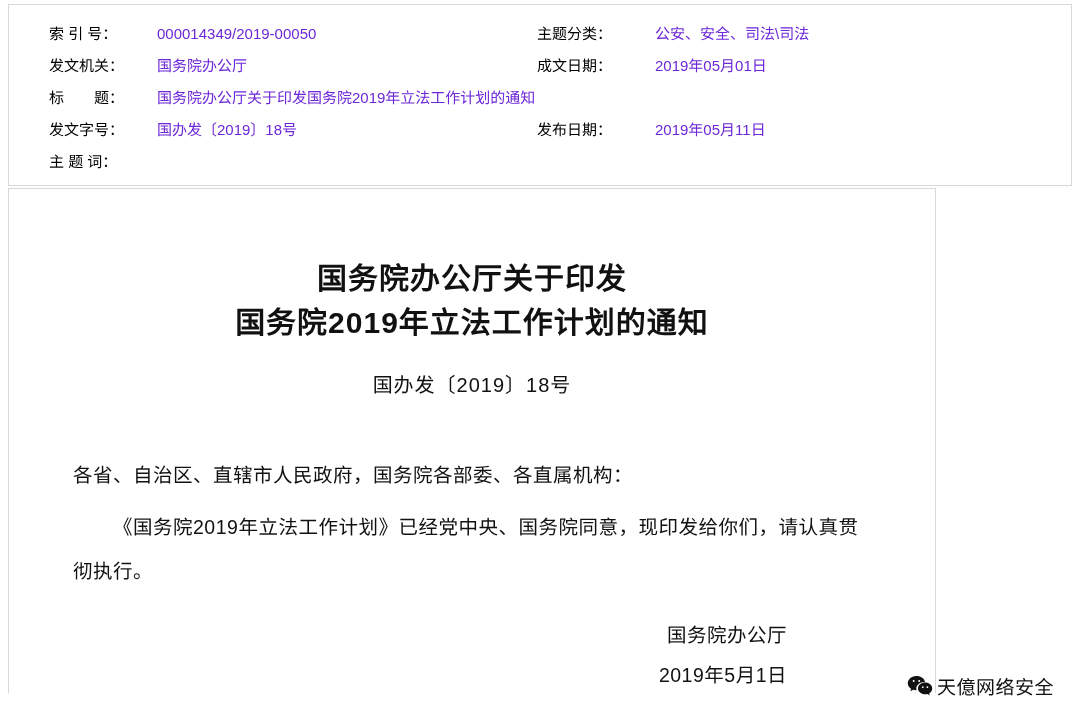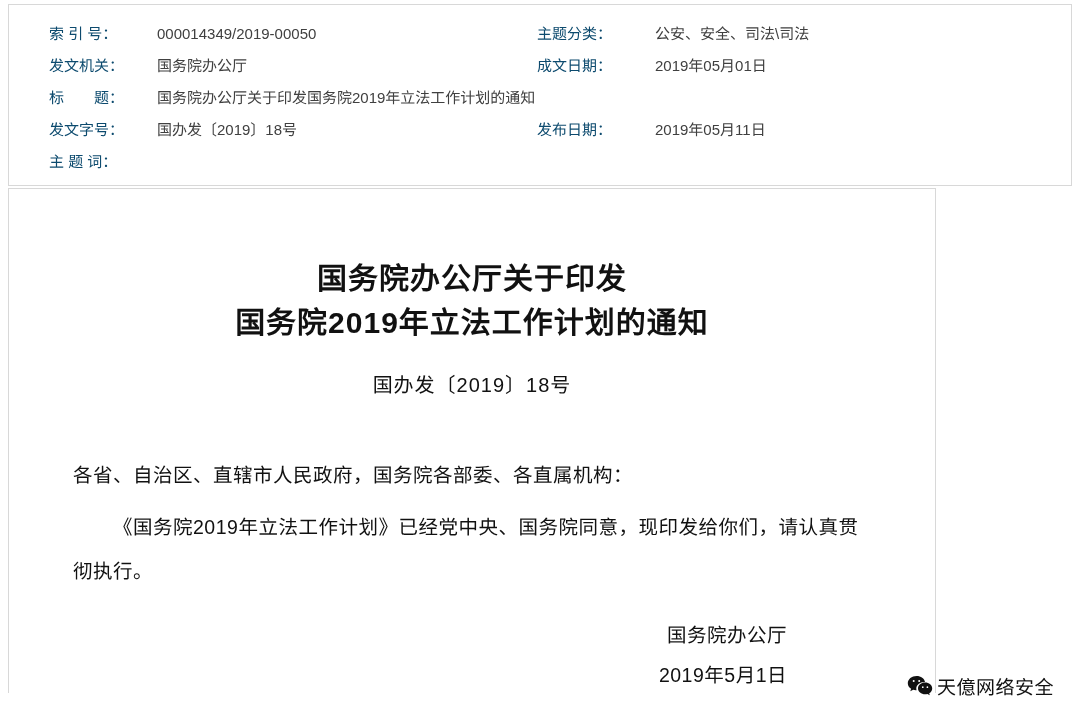--- a/index.html
+++ b/index.html
@@ -42,28 +42,28 @@
     top: 18px;
     width: 990px;
     display: grid;
     grid-template-columns: 108px 380px 118px auto;
     row-gap: 10px;
     align-items: start;
   }
 
   .meta-label {
     font-size: 15px;
-    color: #0c4a6e;
+    color: #000000;
     letter-spacing: 0px;
     white-space: pre;
     line-height: 22px;
   }
   .meta-value {
     font-size: 15px;
-    color: #404040;
+    color: #6d28d9;
     line-height: 22px;
     white-space: nowrap;
   }
   .meta-value.num {
     font-family: "Liberation Sans", "DejaVu Sans", sans-serif;
   }
   .meta-span {
     grid-column: 2 / span 3;
   }
 

